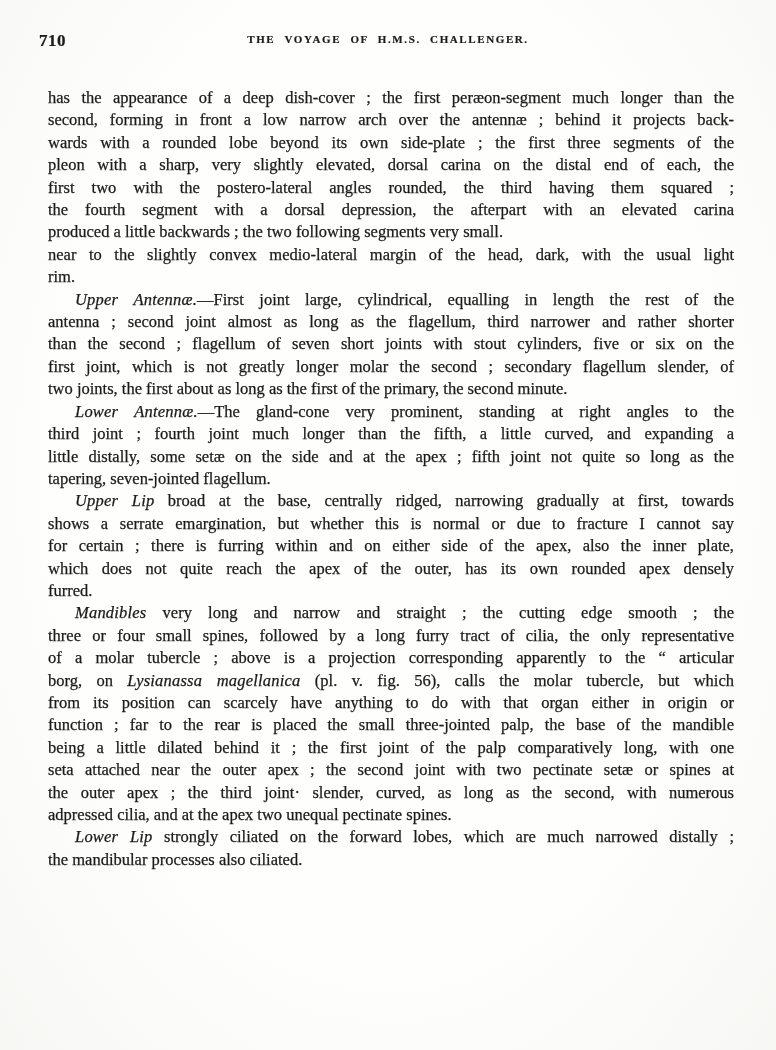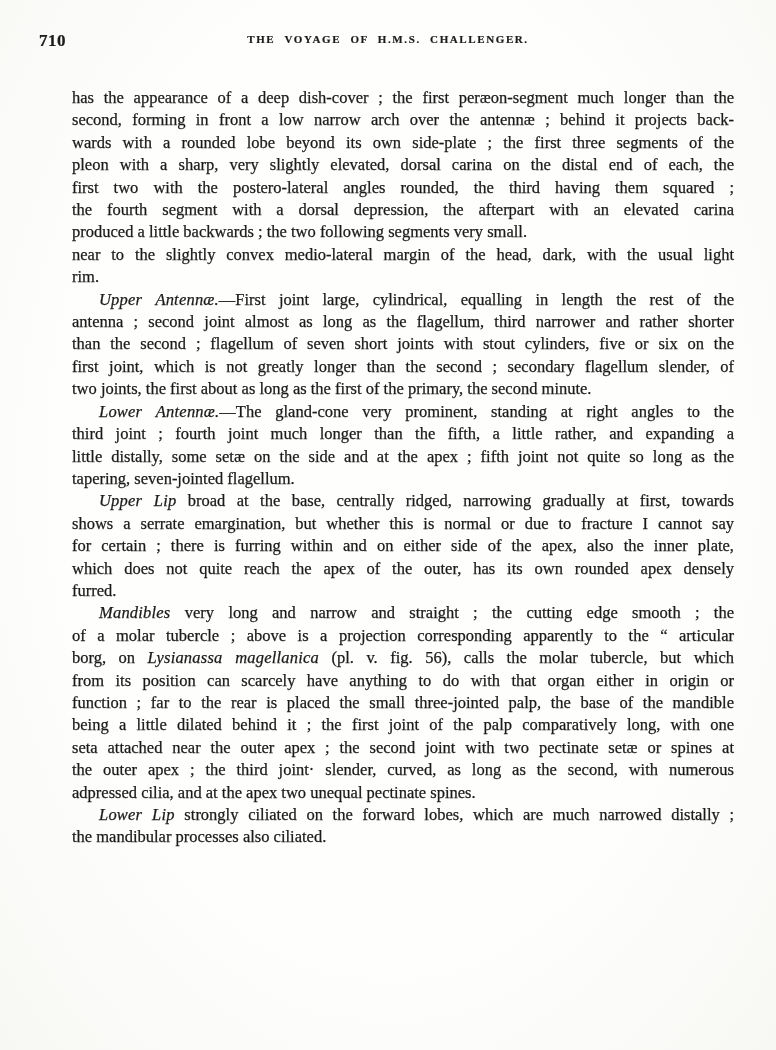--- a/index.html
+++ b/index.html
@@ -52,21 +52,20 @@
     top: 87px;
     width: 686px;
     font-size: 16.5px;
     line-height: 22.4px;
     -webkit-text-stroke: 0.25px #1b1b1b;
   }
   .line {
     text-align: justify;
     text-align-last: justify;
     white-space: normal;
-    margin-left: 24px;
   }
   .line.last {
     text-align-last: left;
   }
   .line.indent {
     text-indent: 27px;
   }
   .line i {
     font-style: italic;
     letter-spacing: 0.2px;
@@ -86,32 +85,33 @@
       <div class="line"><span>wards with a rounded lobe beyond its own side-plate ; the first three segments of the</span></div>
       <div class="line"><span>pleon with a sharp, very slightly elevated, dorsal carina on the distal end of each, the</span></div>
       <div class="line"><span>first two with the postero-lateral angles rounded, the third having them squared ;</span></div>
       <div class="line"><span>the fourth segment with a dorsal depression, the afterpart with an elevated carina</span></div>
       <div class="line last"><span>produced a little backwards ; the two following segments very small.</span></div>
       <div class="line"><span>near to the slightly convex medio-lateral margin of the head, dark, with the usual light</span></div>
       <div class="line last"><span>rim.</span></div>
       <div class="line indent"><i>Upper Antennæ.</i><span>—First joint large, cylindrical, equalling in length the rest of the</span></div>
       <div class="line"><span>antenna ; second joint almost as long as the flagellum, third narrower and rather shorter</span></div>
       <div class="line"><span>than the second ; flagellum of seven short joints with stout cylinders, five or six on the</span></div>
-      <div class="line"><span>first joint, which is not greatly longer than the second ; secondary flagellum slender, of</span></div>
+      <div class="line"><span>first joint, which is not greatly longer molar the second ; secondary flagellum slender, of</span></div>
       <div class="line last"><span>two joints, the first about as long as the first of the primary, the second minute.</span></div>
       <div class="line indent"><i>Lower Antennæ.</i><span>—The gland-cone very prominent, standing at right angles to the</span></div>
-      <div class="line"><span>third joint ; fourth joint much longer than the fifth, a little rather, and expanding a</span></div>
+      <div class="line"><span>third joint ; fourth joint much longer than the fifth, a little curved, and expanding a</span></div>
       <div class="line"><span>little distally, some setæ on the side and at the apex ; fifth joint not quite so long as the</span></div>
       <div class="line last"><span>tapering, seven-jointed flagellum.</span></div>
       <div class="line indent"><i>Upper Lip</i><span> broad at the base, centrally ridged, narrowing gradually at first, towards</span></div>
       <div class="line"><span>shows a serrate emargination, but whether this is normal or due to fracture I cannot say</span></div>
       <div class="line"><span>for certain ; there is furring within and on either side of the apex, also the inner plate,</span></div>
       <div class="line"><span>which does not quite reach the apex of the outer, has its own rounded apex densely</span></div>
       <div class="line last"><span>furred.</span></div>
       <div class="line indent"><i>Mandibles</i><span> very long and narrow and straight ; the cutting edge smooth ; the</span></div>
+      <div class="line"><span>three or four small spines, followed by a long furry tract of cilia, the only representative</span></div>
       <div class="line"><span>of a molar tubercle ; above is a projection corresponding apparently to the “ articular</span></div>
       <div class="line"><span>borg, on </span><i>Lysianassa magellanica</i><span> (pl. v. fig. 56), calls the molar tubercle, but which</span></div>
       <div class="line"><span>from its position can scarcely have anything to do with that organ either in origin or</span></div>
       <div class="line"><span>function ; far to the rear is placed the small three-jointed palp, the base of the mandible</span></div>
       <div class="line"><span>being a little dilated behind it ; the first joint of the palp comparatively long, with one</span></div>
       <div class="line"><span>seta attached near the outer apex ; the second joint with two pectinate setæ or spines at</span></div>
       <div class="line"><span>the outer apex ; the third joint· slender, curved, as long as the second, with numerous</span></div>
       <div class="line last"><span>adpressed cilia, and at the apex two unequal pectinate spines.</span></div>
       <div class="line indent"><i>Lower Lip</i><span> strongly ciliated on the forward lobes, which are much narrowed distally ;</span></div>
       <div class="line last"><span>the mandibular processes also ciliated.</span></div>

